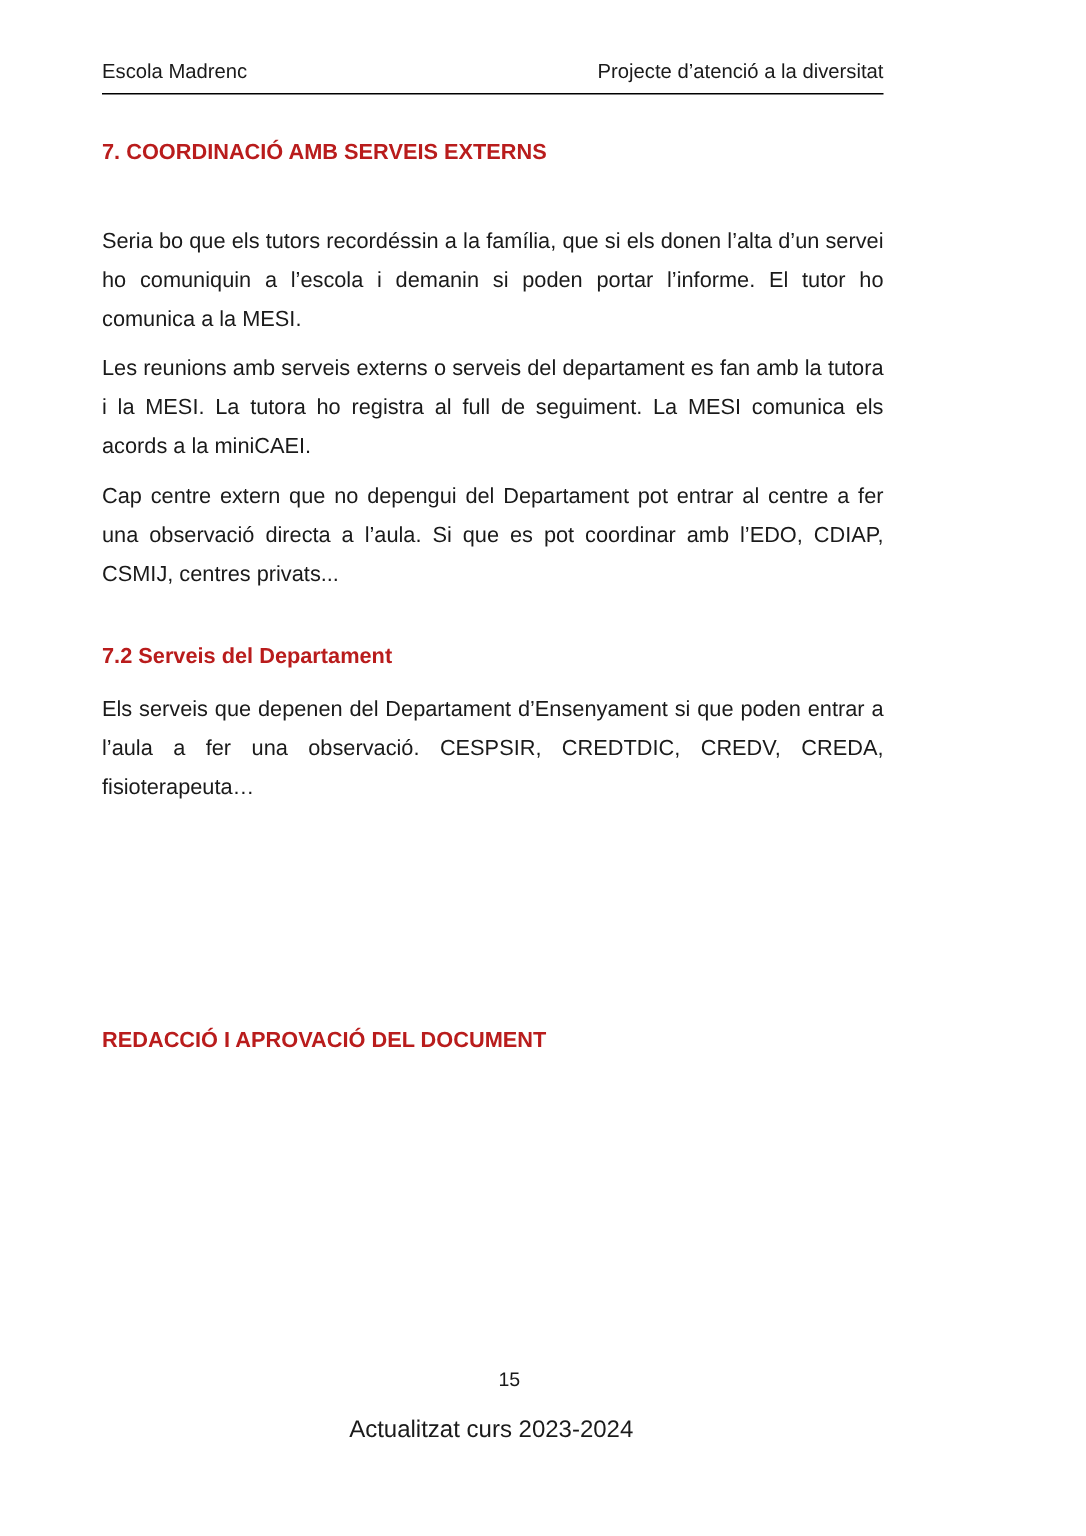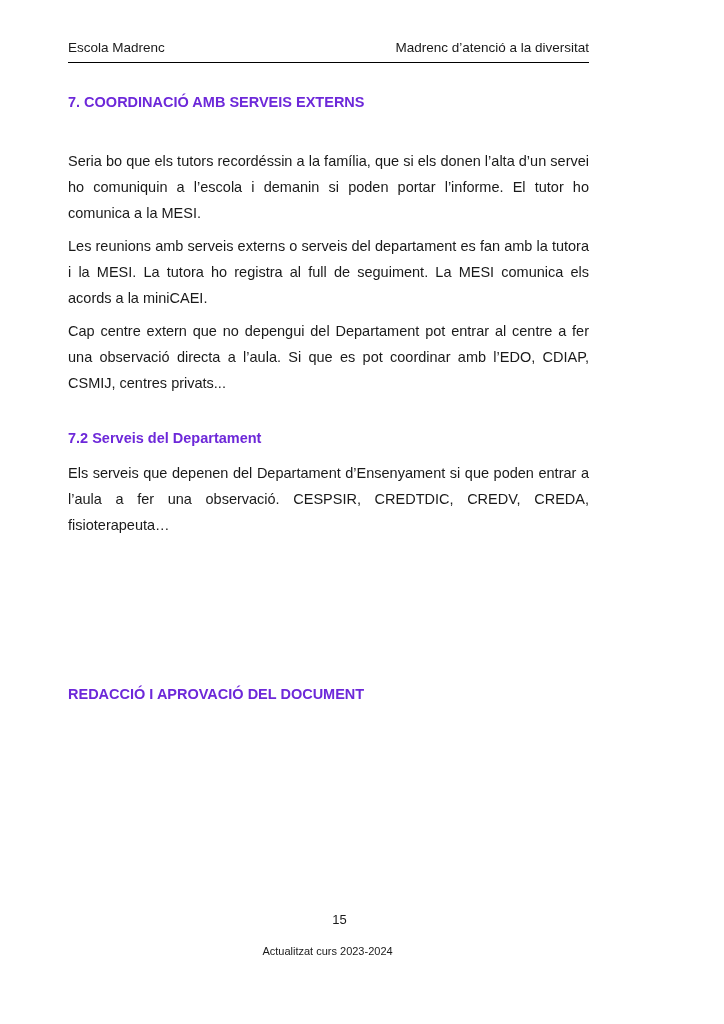--- a/index.html
+++ b/index.html
@@ -34,52 +34,52 @@
     left: 68px;
     right: 66px;
     font-size: 14.5px;
   }
   .para {
     text-align: justify;
     line-height: 26px;
     margin-bottom: 7px;
   }
   .h-green {
-    color: #6d28d9;
+    color: #b91c1c;
     font-weight: bold;
     font-size: 14.5px;
     line-height: 20px;
   }
   .h-main { margin: 0 0 36px 0; }
   .h-sub { margin: 32px 0 12px 0; }
   .h-redaccio { margin: 146px 0 12px 0; }
   .doc-footer {
     position: absolute;
     left: 0;
     right: 0;
     text-align: center;
   }
   .page-number {
     top: 912px;
     font-size: 13px;
     padding-left: 24px;
   }
   .footer-note {
     top: 945px;
-    font-size: 11px;
+    font-size: 16px;
   }
 </style>
 </head>
 <body>
 
 <div class="page">
 
   <header class="doc-header">
     <span>Escola Madrenc</span>
-    <span>Madrenc d’atenció a la diversitat</span>
+    <span>Projecte d’atenció a la diversitat</span>
   </header>
 
   <main class="doc-body">
 
     <h2 class="h-green h-main">7. COORDINACIÓ AMB SERVEIS EXTERNS</h2>
 
     <p class="para">Seria bo que els tutors recordéssin a la família, que si els donen l’alta d’un servei ho comuniquin a l’escola i demanin si poden portar l’informe.  El tutor ho comunica a la MESI.</p>
 
     <p class="para">Les reunions amb serveis externs o serveis del departament es fan amb la tutora i la MESI. La tutora ho registra al full de seguiment. La MESI comunica els acords a la miniCAEI.</p>
 

